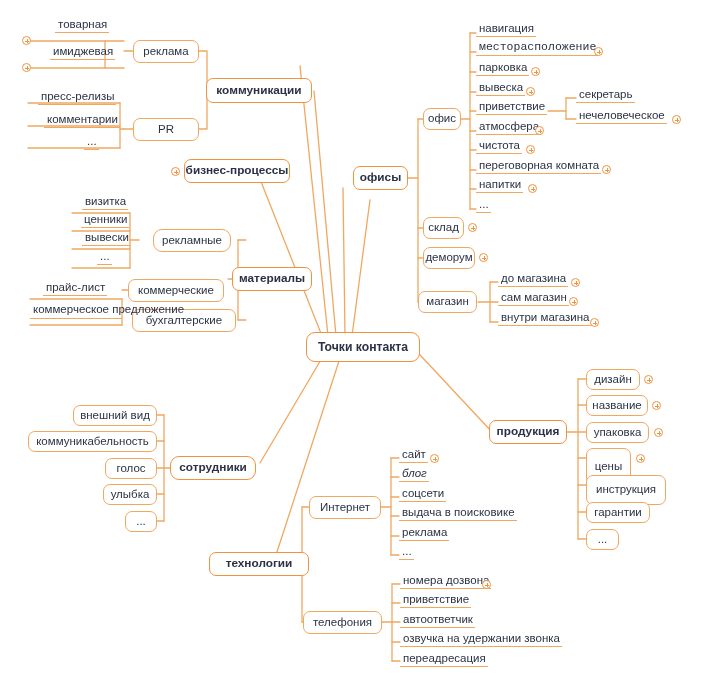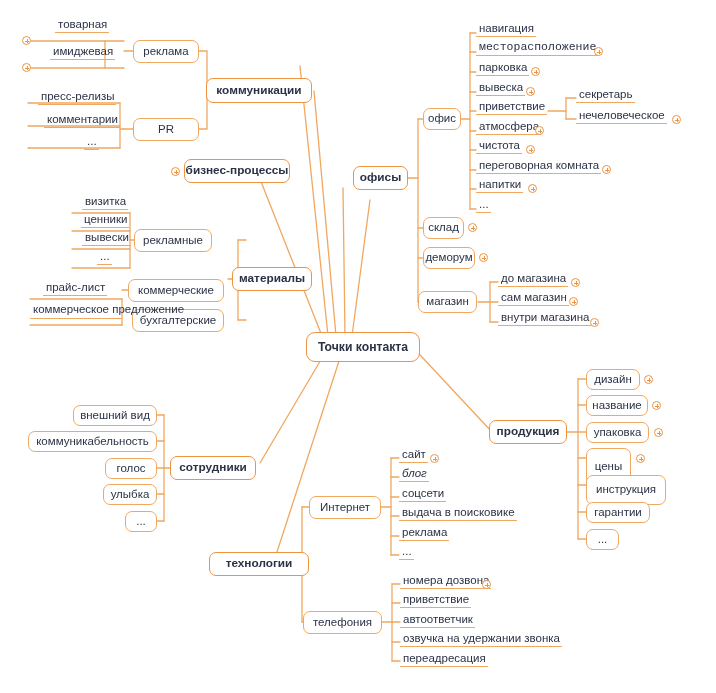--- a/index.html
+++ b/index.html
@@ -253,23 +253,23 @@
 
   <div class="leaf" style="left:498px; top:272px;">до магазина</div>
   <div class="plus" style="left:571px; top:278px;"></div>
   <div class="leaf" style="left:498px; top:291px;">сам магазин</div>
   <div class="plus" style="left:569px; top:297px;"></div>
   <div class="leaf" style="left:498px; top:311px;">внутри магазина</div>
   <div class="plus" style="left:590px; top:318px;"></div>
 
   <div class="node lvl1" style="left:232px; top:267px; width:80px; height:24px;">материалы</div>
 
-  <div class="node lvl2" style="left:134px; top:229px; width:78px; height:23px;">рекламные</div>
+  <div class="node lvl2" style="left:153px; top:229px; width:78px; height:23px;border-radius:9px;">рекламные</div>
   <div class="node lvl2" style="left:128px; top:279px; width:96px; height:23px;">коммерческие</div>
-  <div class="node lvl2" style="left:132px; top:309px; width:92px; height:23px;">бухгалтерские</div>
+  <div class="node lvl2" style="left:132px; top:309px; width:104px; height:23px;">бухгалтерские</div>
 
   <div class="leaf" style="left:82px; top:195px;">визитка</div>
   <div class="leaf" style="left:81px; top:213px;">ценники</div>
   <div class="leaf" style="left:82px; top:231px;">вывески</div>
   <div class="leaf" style="left:97px; top:250px;">...</div>
 
   <div class="leaf" style="left:43px; top:281px;">прайс-лист</div>
   <div class="leaf wrap" style="left:30px; top:303px; width:92px; text-align:center; line-height:13px;">коммерческое предложение</div>
 
   <div class="node lvl1" style="left:489px; top:420px; width:78px; height:24px;">продукция</div>
@@ -279,21 +279,21 @@
   <div class="node lvl2" style="left:586px; top:395px; width:62px; height:21px;">название</div>
   <div class="plus" style="left:652px; top:401px;"></div>
   <div class="node lvl2" style="left:586px; top:422px; width:63px; height:21px;">упаковка</div>
   <div class="plus" style="left:654px; top:428px;"></div>
   <div class="node lvl2" style="left:586px; top:448px; width:45px; height:37px;">цены</div>
   <div class="plus" style="left:636px; top:454px;"></div>
   <div class="node lvl2" style="left:586px; top:475px; width:80px; height:30px;">инструкция</div>
   <div class="node lvl2" style="left:586px; top:502px; width:64px; height:21px;">гарантии</div>
   <div class="node lvl2" style="left:586px; top:529px; width:33px; height:21px;">...</div>
 
-  <div class="node lvl1" style="left:170px; top:456px; width:86px; height:24px;">сотрудники</div>
+  <div class="node lvl1" style="left:170px; top:456px; width:86px; height:24px;border-radius:9px;">сотрудники</div>
 
   <div class="node lvl2" style="left:73px; top:405px; width:84px; height:21px;">внешний вид</div>
   <div class="node lvl2" style="left:28px; top:431px; width:129px; height:21px;">коммуникабельность</div>
   <div class="node lvl2" style="left:105px; top:458px; width:52px; height:21px;">голос</div>
   <div class="node lvl2" style="left:103px; top:484px; width:54px; height:21px;">улыбка</div>
   <div class="node lvl2" style="left:125px; top:511px; width:32px; height:21px;">...</div>
 
   <div class="node lvl1" style="left:209px; top:552px; width:100px; height:24px;">технологии</div>
 
   <div class="node lvl2" style="left:309px; top:496px; width:72px; height:23px;">Интернет</div>

